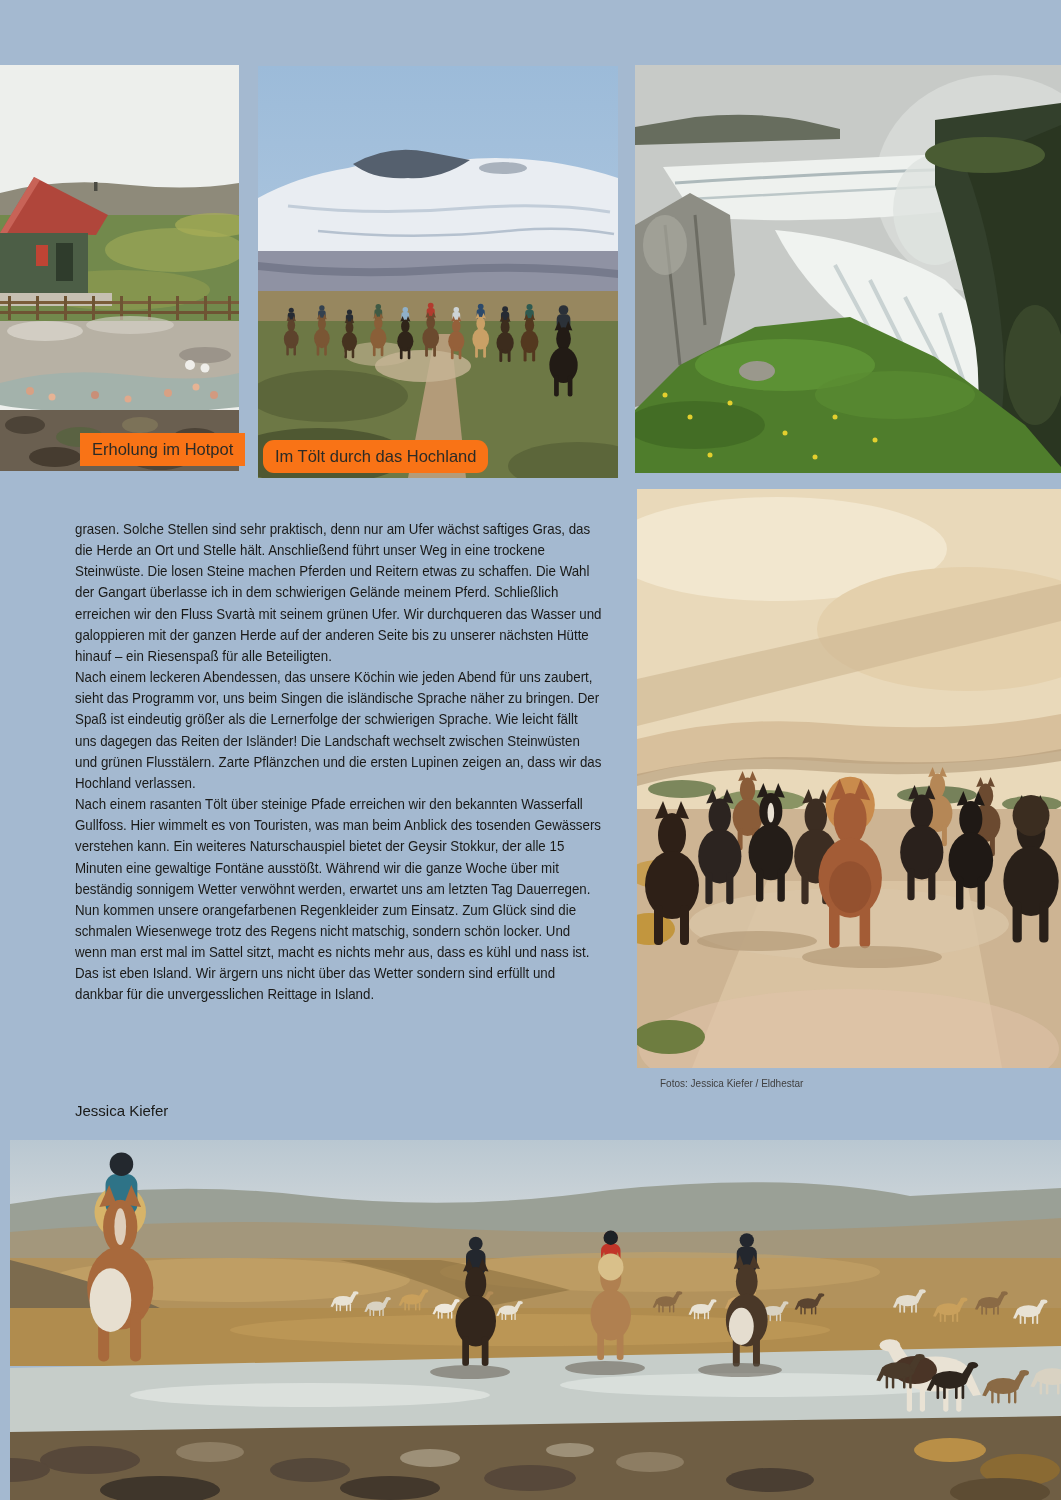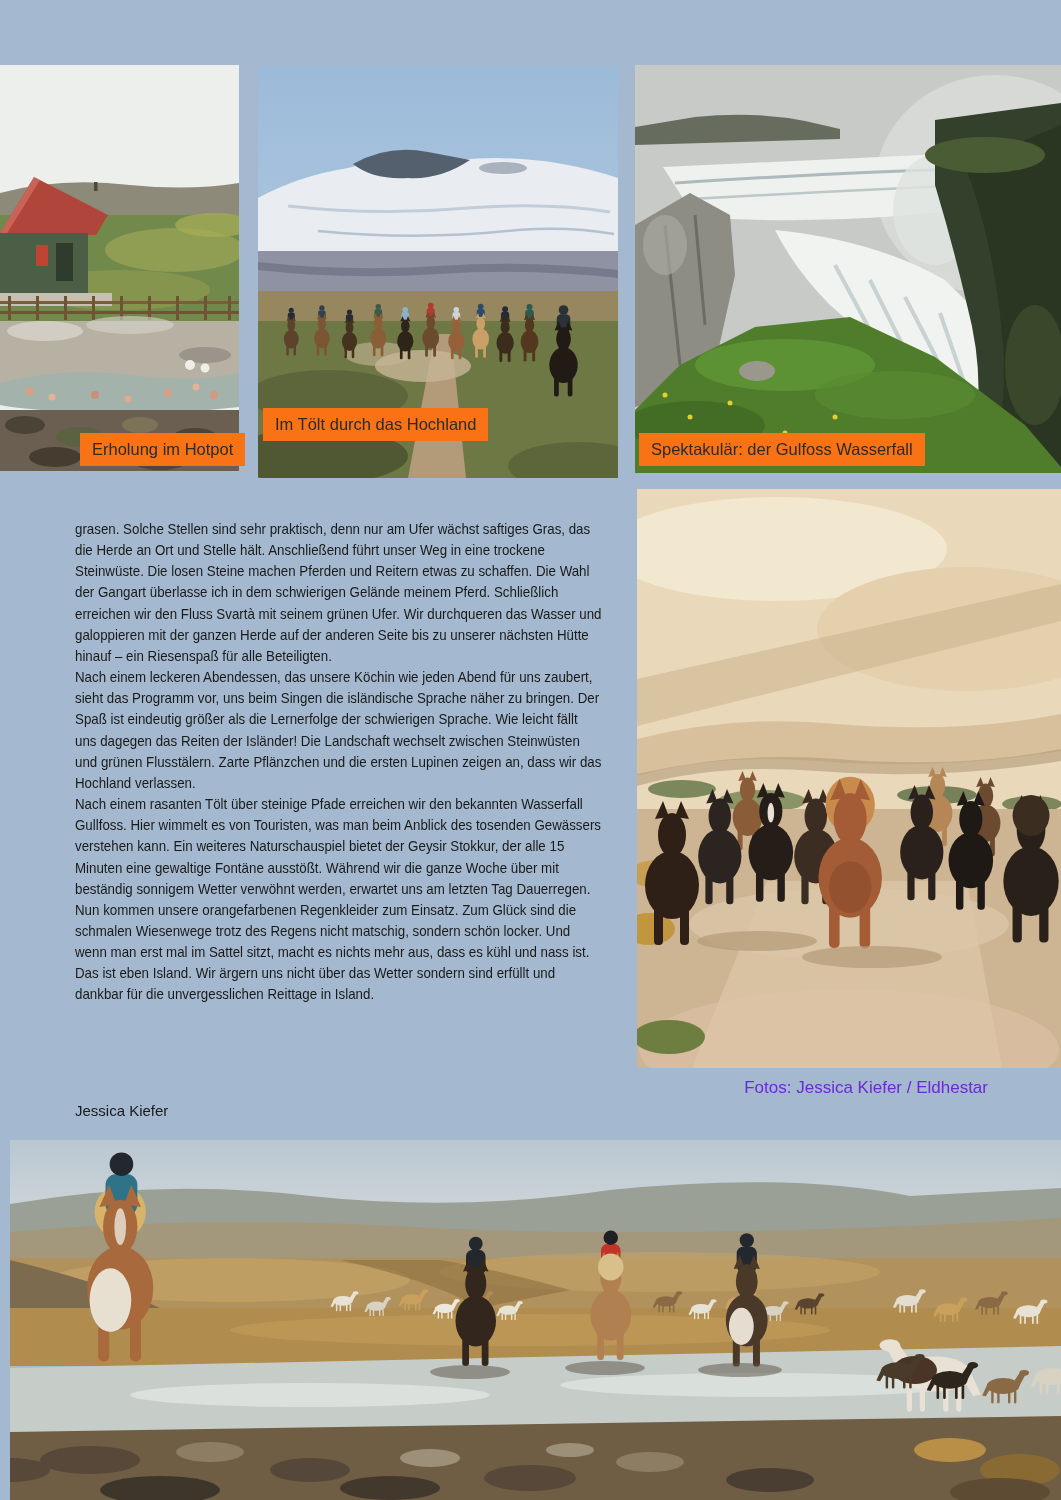--- a/index.html
+++ b/index.html
@@ -8,29 +8,29 @@
   .photo{position:absolute;display:block;}
   .photo svg{display:block;}
   #photo-hotpot{left:0;top:65px;}
   #photo-toelt{left:258px;top:66px;}
   #photo-gulfoss{left:635px;top:65px;}
   #photo-herd{left:637px;top:489px;}
   #photo-river{left:10px;top:1140px;}
   .caption{position:absolute;background:#f97316;color:#2c2b26;font-size:16.5px;
            padding:6px 12px;white-space:nowrap;line-height:1.3;}
   #cap-hotpot{left:80px;top:433px;}
-  #cap-toelt{left:263px;top:408px;}
+  #cap-toelt{left:263px;top:440px;border-radius:11px;}
   #cap-gulfoss{left:639px;top:433px;}
   #cap-herd{left:641px;top:1030px;}
   .bodytext{position:absolute;left:75px;top:519px;width:585px;
             transform:scaleX(.9);transform-origin:0 0;
             color:#1a1a18;font-size:14.8px;line-height:21.15px;}
   .bodytext p{margin:0;}
-  .credit{position:absolute;left:660px;top:1078px;width:328px;text-align:right;
-          font-size:17px;color:#6d28d9;}
+  .credit{position:absolute;left:660px;top:1078px;width:328px;
+          font-size:10px;color:#404040;}
   .signature{position:absolute;left:75px;top:1102px;font-size:15px;color:#1a1a18;}
 </style>
 </head>
 <body>
 
 <svg width="0" height="0" style="position:absolute" aria-hidden="true">
   <defs>
     <g id="horse-front">
       <polygon points="12,9 16,0 19,8"></polygon>
         <polygon points="22,8 25,0 29,9"></polygon>
@@ -406,21 +406,20 @@
         <ellipse cx="880, " cy="330" rx="40" ry="12" fill="#57483a"></ellipse>
         <ellipse cx="940" cy="310" rx="36" ry="12" fill="#b98f47"></ellipse>
         <ellipse cx="1010" cy="330" rx="40" ry="16" fill="#8a6a33"></ellipse>
         <ellipse cx="990" cy="352" rx="50" ry="14" fill="#5d4c33"></ellipse>
       </g>
     </svg>
   </figure>
 
   <div class="caption" id="cap-hotpot">Erholung im Hotpot</div>
   <div class="caption" id="cap-toelt">Im Tölt durch das Hochland</div>
-  <div class="caption" id="cap-gulfoss">Spektakulär: der Gulfoss Wasserfall</div>
 
   <div class="bodytext">
     <p>grasen. Solche Stellen sind sehr praktisch, denn nur am Ufer wächst saftiges Gras, das die Herde an Ort und Stelle hält. Anschließend führt unser Weg in eine trockene Steinwüste. Die losen Steine machen Pferden und Reitern etwas zu schaffen. Die Wahl der Gangart überlasse ich in dem schwierigen Gelände meinem Pferd. Schließlich erreichen wir den Fluss Svartà mit seinem grünen Ufer. Wir durchqueren das Wasser und galoppieren mit der ganzen Herde auf der anderen Seite bis zu unserer nächsten Hütte hinauf – ein Riesenspaß für alle Beteiligten.</p>
     <p>Nach einem leckeren Abendessen, das unsere Köchin wie jeden Abend für uns zaubert, sieht das Programm vor, uns beim Singen die isländische Sprache näher zu bringen. Der Spaß ist eindeutig größer als die Lernerfolge der schwierigen Sprache. Wie leicht fällt uns dagegen das Reiten der Isländer! Die Landschaft wechselt zwischen Steinwüsten und grünen Flusstälern. Zarte Pflänzchen und die ersten Lupinen zeigen an, dass wir das Hochland verlassen.</p>
     <p>Nach einem rasanten Tölt über steinige Pfade erreichen wir den bekannten Wasserfall Gullfoss. Hier wimmelt es von Touristen, was man beim Anblick des tosenden Gewässers verstehen kann. Ein weiteres Naturschauspiel bietet der Geysir Stokkur, der alle 15 Minuten eine gewaltige Fontäne ausstößt. Während wir die ganze Woche über mit beständig sonnigem Wetter verwöhnt werden, erwartet uns am letzten Tag Dauerregen. Nun kommen unsere orangefarbenen Regenkleider zum Einsatz. Zum Glück sind die schmalen Wiesenwege trotz des Regens nicht matschig, sondern schön locker. Und wenn man erst mal im Sattel sitzt, macht es nichts mehr aus, dass es kühl und nass ist. Das ist eben Island. Wir ärgern uns nicht über das Wetter sondern sind erfüllt und dankbar für die unvergesslichen Reittage in Island.</p>
   </div>
 
   <div class="credit">Fotos: Jessica Kiefer / Eldhestar</div>
   <div class="signature">Jessica Kiefer</div>
 

